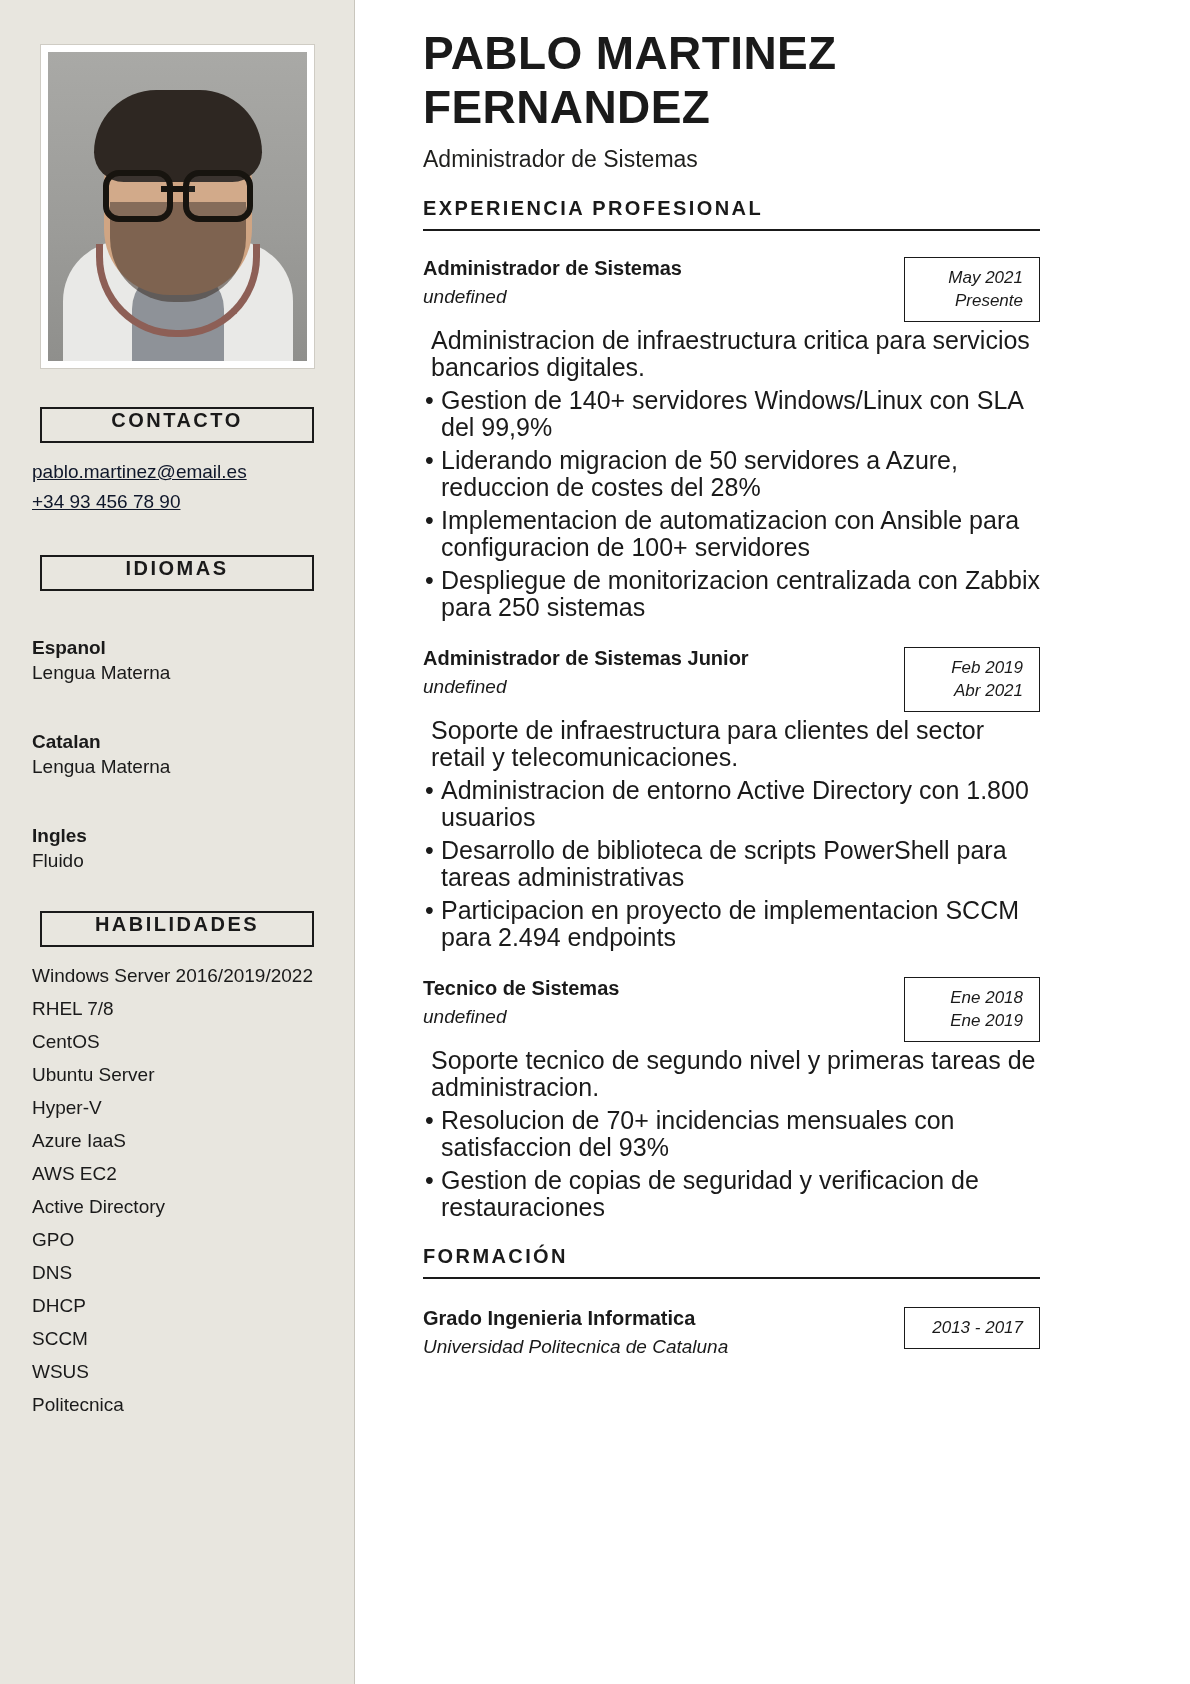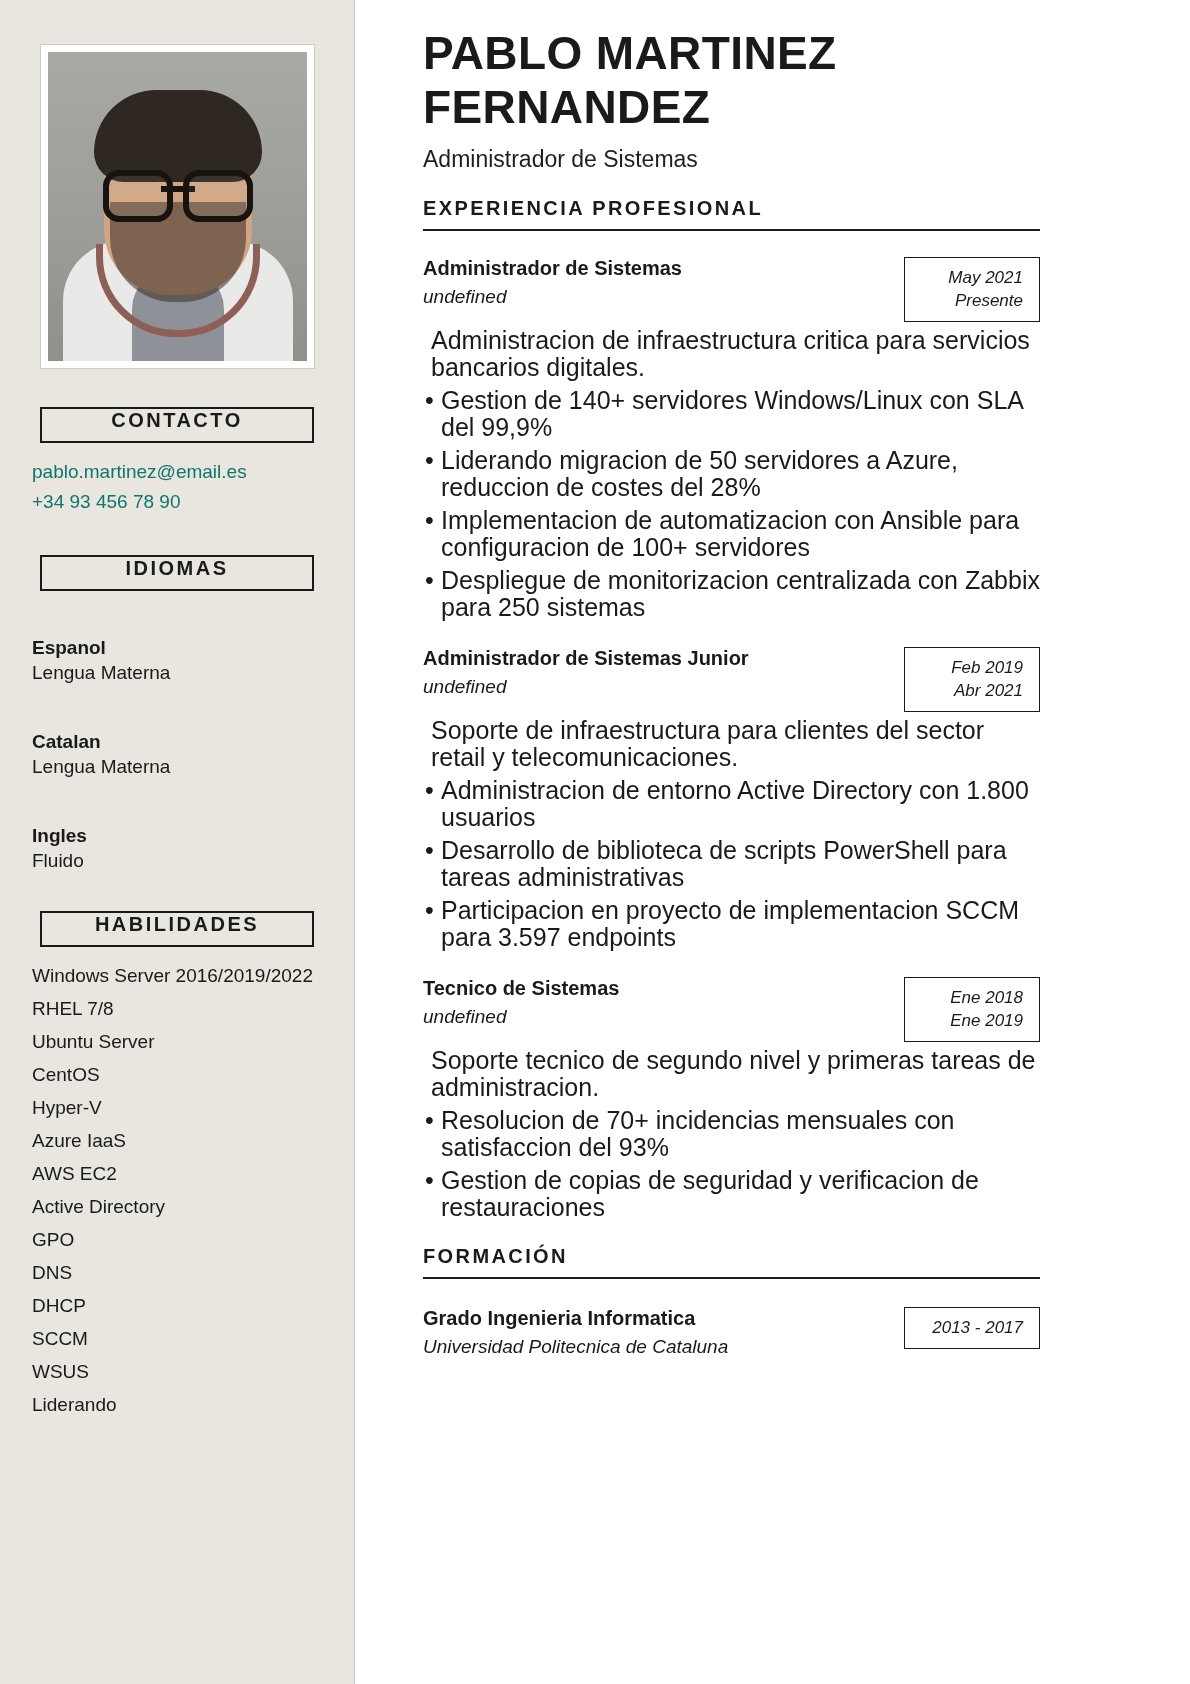--- a/index.html
+++ b/index.html
@@ -140,21 +140,22 @@
     font-size: 20px;
     letter-spacing: 2.5px;
     padding: 0 0 9px 0;
   }
   .side-block {
     margin: 14px 32px 0 32px;
   }
   .contact-line {
     font-size: 19px;
     line-height: 30px;
-    color: #0f766e;
+    color: #0f172a;
+    text-decoration: underline;
   }
   .lang-item { margin-top: 14px; }
   .lang-item:first-child { margin-top: 10px; }
   .lang-name {
     font-weight: bold;
     font-size: 19px;
     line-height: 25px;
     margin-top: 44px;
   }
   .lang-level {
@@ -299,32 +300,32 @@
         <div class="lang-item">
           <div class="lang-name">Ingles</div>
           <div class="lang-level">Fluido</div>
         </div>
       </div>
 
     <div class="side-heading">HABILIDADES</div>
     <div class="side-block" id="skills-list">
         <div class="skill-item">Windows Server 2016/2019/2022</div>
         <div class="skill-item">RHEL 7/8</div>
+        <div class="skill-item">CentOS</div>
         <div class="skill-item">Ubuntu Server</div>
-        <div class="skill-item">CentOS</div>
         <div class="skill-item">Hyper-V</div>
         <div class="skill-item">Azure IaaS</div>
         <div class="skill-item">AWS EC2</div>
         <div class="skill-item">Active Directory</div>
         <div class="skill-item">GPO</div>
         <div class="skill-item">DNS</div>
         <div class="skill-item">DHCP</div>
         <div class="skill-item">SCCM</div>
         <div class="skill-item">WSUS</div>
-        <div class="skill-item">Liderando</div>
+        <div class="skill-item">Politecnica</div>
       </div>
 
   </aside>
 
   <main class="main">
 
     <h1 class="name">PABLO MARTINEZ FERNANDEZ</h1>
     <div class="role">Administrador de Sistemas</div>
 
     <div class="section-title">EXPERIENCIA PROFESIONAL</div>
@@ -356,21 +357,21 @@
             </div>
             <div class="date-box">
               <div>Feb 2019</div>
               <div>Abr 2021</div>
             </div>
           </div>
           <div class="entry-desc">Soporte de infraestructura para clientes del sector retail y telecomunicaciones.</div>
           <ul class="bullets">
             <li>Administracion de entorno Active Directory con 1.800 usuarios</li>
             <li>Desarrollo de biblioteca de scripts PowerShell para tareas administrativas</li>
-            <li>Participacion en proyecto de implementacion SCCM para 3.597 endpoints</li>
+            <li>Participacion en proyecto de implementacion SCCM para 2.494 endpoints</li>
           </ul>
         </div>
         <div class="entry">
           <div class="entry-head">
             <div class="entry-left">
               <div class="entry-title">Tecnico de Sistemas</div>
               <div class="entry-sub">undefined</div>
             </div>
             <div class="date-box">
               <div>Ene 2018</div>

